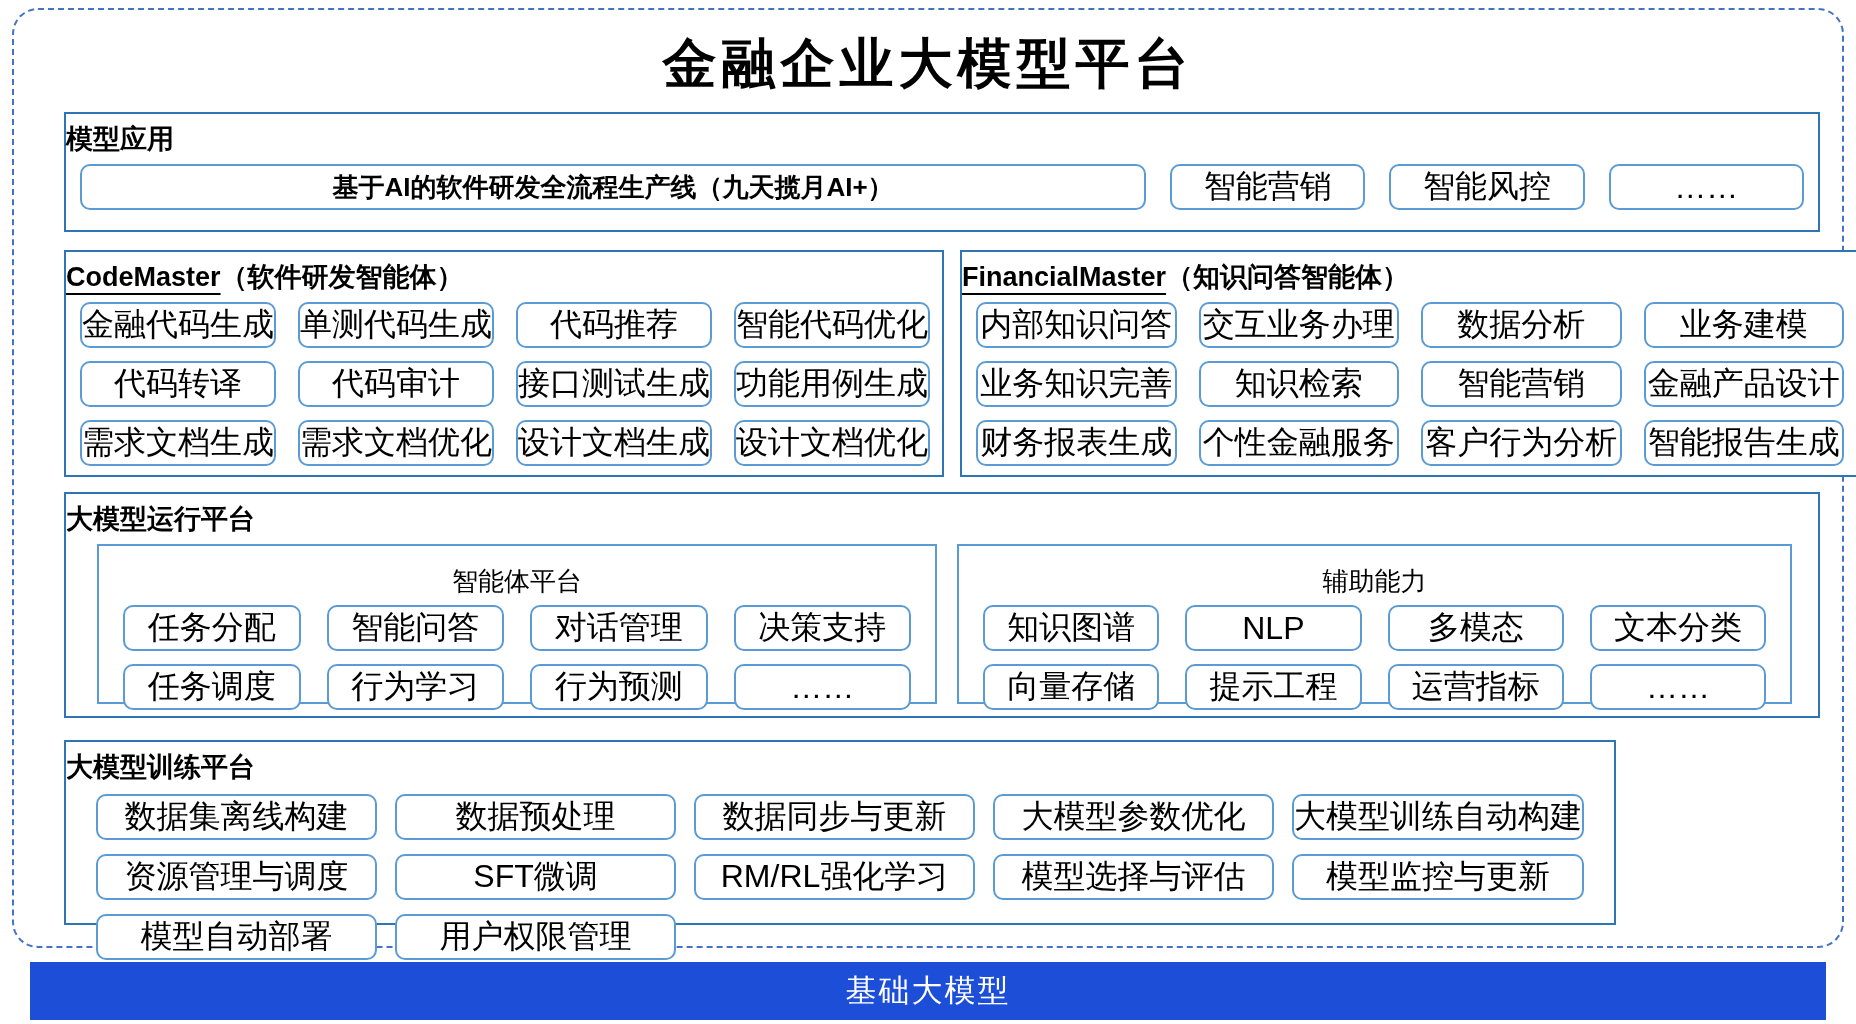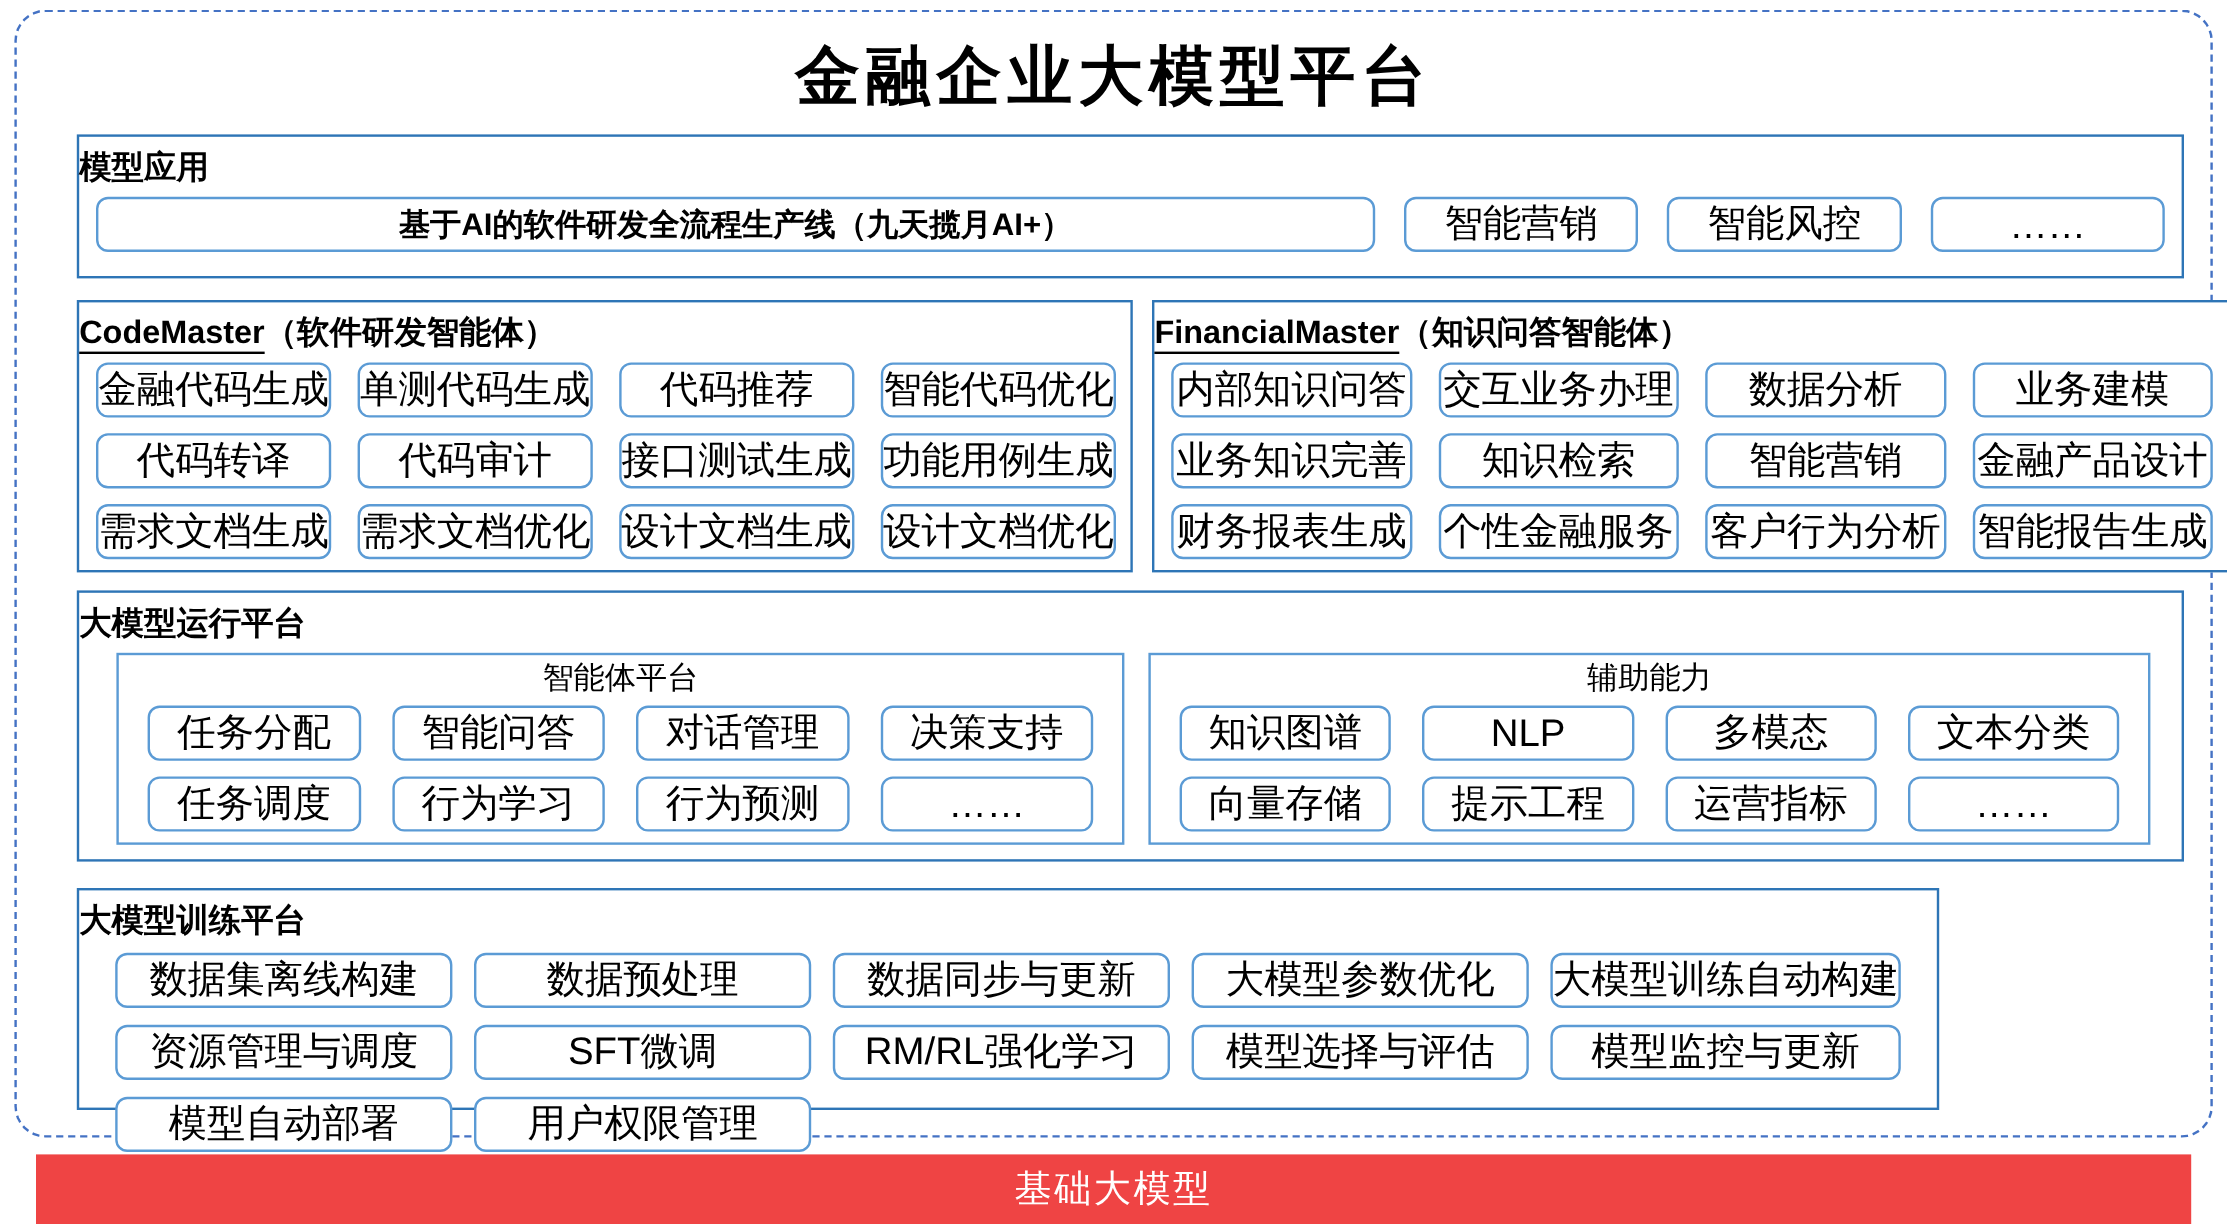--- a/index.html
+++ b/index.html
@@ -9,21 +9,21 @@
   .frame { position:absolute; left:12px; top:8px; width:1832px; height:940px;
            border:2px dashed #4472C4; border-radius:26px; }
 
   .page-title { position:absolute; top:28px; left:0; width:100%; text-align:center;
                 font-family:"DejaVu Serif","Liberation Serif",serif; font-weight:bold;
                 font-size:54px; letter-spacing:5px; }
 
   .box { position:absolute; border:2px solid #2E75B6; background:#fff; }
 
   .sec-title { text-align:left; font-size:27px; font-weight:bold; padding-top:9px; line-height:1.2; }
-  .sub-title { text-align:center; font-size:26px; font-weight:normal; padding-top:3px; line-height:1.2; }
+  .sub-title { text-align:center; font-size:26px; font-weight:normal; padding-top:20px; line-height:1.2; }
 
   .squiggle { text-decoration-line:underline; text-decoration-style:wavy;
               text-decoration-color:#FF0000; text-decoration-thickness:2px;
               text-underline-offset:7px; text-decoration-skip-ink:none;text-decoration:underline; }
 
   .pill { border:2px solid #5B9BD5; border-radius:10px; height:46px; background:#fff;
           display:flex; align-items:center; justify-content:center;
           font-size:32px; white-space:nowrap; }
 
   
@@ -45,21 +45,21 @@
   #aux-box   { left:891px; width:835px; }
   .subbox .grid4 { column-gap:26px; row-gap:13px; padding:8px 24px 0 24px; }
 
   
   #sec-train { left:64px; top:740px; width:1552px; height:185px; }
   .grid6 { display:grid; grid-template-columns:repeat(5,1fr); column-gap:18px; row-gap:14px;
            padding:11px 30px 0 30px; }
 
   
   .banner { position:absolute; left:30px; top:962px; width:1796px; height:58px;
-            background:#ef4444; color:#fff; font-size:31px;
+            background:#1d4ed8; color:#fff; font-size:31px;
             display:flex; align-items:center; justify-content:center; letter-spacing:2px; }
 </style>
 </head>
 <body>
 
 <div class="frame"></div>
 
 <div class="page-title">金融企业大模型平台</div>
 
 <div class="box" id="sec-app">

